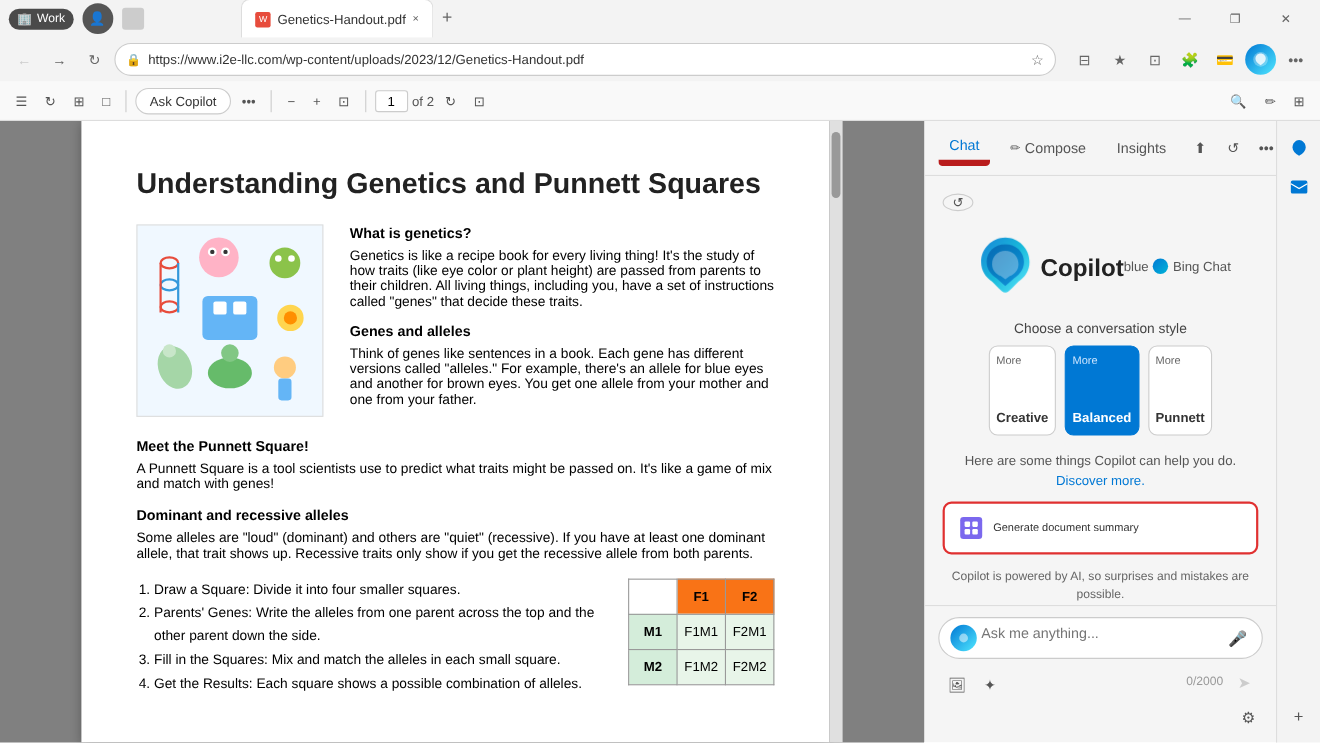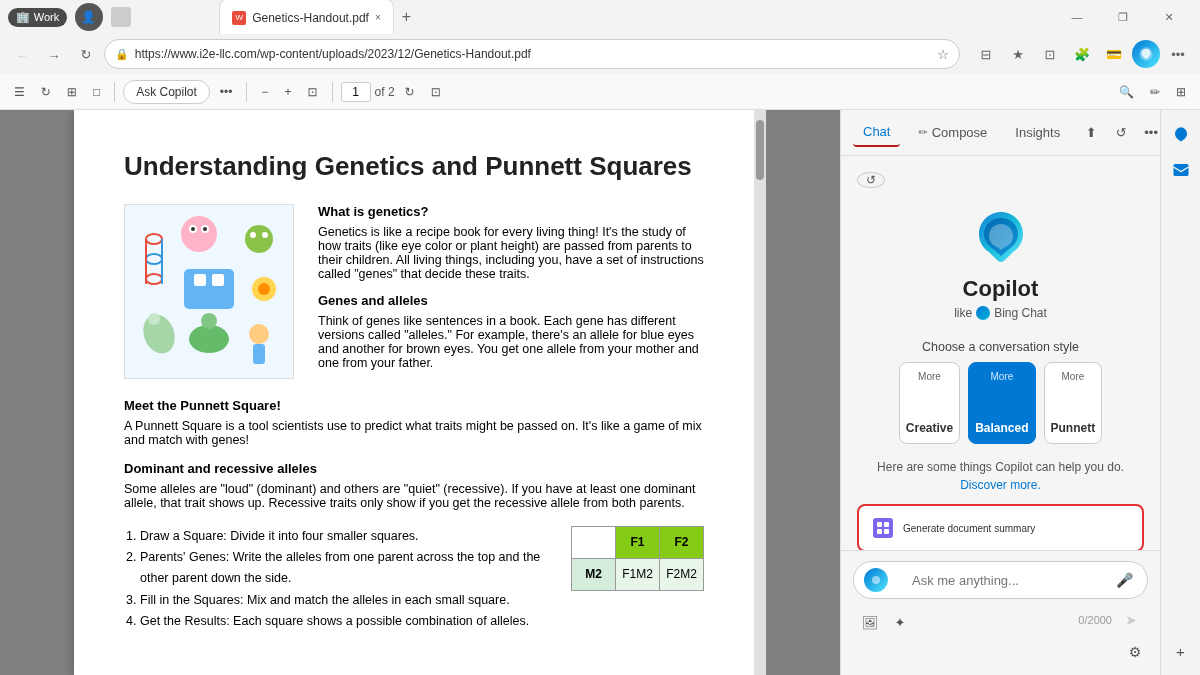--- a/index.html
+++ b/index.html
@@ -48,72 +48,72 @@
     .pdf-section-title { font-weight: 700; font-size: 13px; margin-bottom: 6px; }
     .pdf-text { margin-bottom: 12px; font-size: 12.5px; }
     .pdf-section { margin-bottom: 14px; }
 
     
     .punnett-area { display: flex; gap: 26px; margin-top: 16px; }
     .list-col { flex: 1; }
     .ol-list { padding-left: 16px; font-size: 12.5px; line-height: 1.7; }
     .punnett-table { border-collapse: collapse; }
     .punnett-table td { border: 1px solid #999; width: 44px; height: 32px; text-align: center; font-size: 12px; }
-    .punnett-header { background: #84cc16; font-weight: 600; }
+    .punnett-header { background: #f97316; font-weight: 600; }
     .punnett-cell { background: #e8f5e9; }
     .punnett-label { background: #d4edda; font-weight: 600; }
 
     
     .pdf-scrollbar { width: 12px; background: #e0e0e0; display: flex; flex-direction: column; }
     .scroll-thumb { width: 8px; height: 60px; background: #999; margin: 2px auto; border-radius: 4px; margin-top: 10px; }
 
     
     .copilot-panel { width: 320px; background: #f5f5f5; display: flex; flex-direction: column; border-left: 1px solid #ddd; }
     .copilot-header { display: flex; align-items: center; padding: 8px 12px; background: #f5f5f5; border-bottom: 1px solid #ddd; gap: 8px; }
     .copilot-tab { padding: 6px 10px; font-size: 13px; cursor: pointer; border-radius: 4px; color: #555; display: flex; align-items: center; gap: 4px; }
-    .copilot-tab.active { color: #0078d4; border-bottom: 2px solid #b91c1c; }
+    .copilot-tab.active { color: #0078d4; border-bottom: 6px solid #b91c1c; }
     .copilot-header-icons { margin-left: auto; display: flex; align-items: center; gap: 4px; }
     .cp-icon { width: 26px; height: 26px; display: flex; align-items: center; justify-content: center; cursor: pointer; border-radius: 4px; color: #555; font-size: 13px; }
 
     
     .copilot-body { flex: 1; display: flex; flex-direction: column; align-items: center; padding: 16px; overflow: auto; }
     .copilot-history-btn { width: 28px; height: 28px; border-radius: 50%; border: 1px solid #ccc; display: flex; align-items: center; justify-content: center; cursor: pointer; color: #555; font-size: 12px; align-self: flex-start; }
 
     
-    .copilot-logo-container { display: flex; flex-direction: column; align-items: center; margin: 16px 0 8px; }
+    .copilot-logo-container { display: flex; flex-direction: row; align-items: center; margin: 16px 0 8px; }
     .copilot-logo { width: 64px; height: 64px; position: relative; }
     .copilot-name { font-size: 22px; font-weight: 600; color: #222; margin-top: 8px; }
     .bing-chat-label { font-size: 12px; color: #555; margin-top: 4px; display: flex; align-items: center; gap: 4px; }
     .bing-icon { width: 14px; height: 14px; background: linear-gradient(135deg, #0078d4, #00b4d8); border-radius: 50%; }
 
     
     .conv-style-label { font-size: 12.5px; color: #444; margin: 12px 0 8px; }
     .style-buttons { display: flex; gap: 8px; margin-bottom: 16px; }
-    .style-btn { flex: 1; padding: 8px 6px; border: 1px solid #ccc; border-radius: 8px; text-align: center; cursor: pointer; font-size: 11px; background: #fff; }
+    .style-btn { flex: 1; padding: 8px 6px; border: 1px solid #ccc; border-radius: 8px; text-align: left; cursor: pointer; font-size: 11px; background: #fff; }
     .style-btn .style-more { font-size: 10px; color: #666; }
     .style-btn .style-name { font-weight: 600; font-size: 12px; color: #333; margin-top: 39px; }
     .style-btn.balanced { background: #0078d4; border-color: #0078d4; }
     .style-btn.balanced .style-more { color: #cce5ff; }
     .style-btn.balanced .style-name { color: #fff; }
 
     
     .suggestions-label { font-size: 12px; color: #555; text-align: center; margin-bottom: 4px; }
     .discover-link { color: #0078d4; font-size: 12px; text-align: center; cursor: pointer; text-decoration: none; margin-bottom: 12px; }
 
     
     .generate-box { width: 100%; border: 2px solid #e03030; border-radius: 8px; padding: 12px 14px; background: #fff; cursor: pointer; display: flex; align-items: center; gap: 10px; margin-bottom: 12px; }
     .gen-icon { width: 20px; height: 20px; background: #7b68ee; border-radius: 3px; display: flex; align-items: center; justify-content: center; color: #fff; font-size: 11px; flex-shrink: 0; }
     .gen-text { font-size: 10px; color: #333; }
 
     
     .ai-disclaimer { font-size: 11px; color: #666; text-align: center; line-height: 1.5; margin-bottom: 8px; }
 
     
     .copilot-footer { padding: 10px 12px; border-top: 1px solid #ddd; background: #f5f5f5; }
-    .chat-input-row { display: flex; align-items: center; gap: 24px; background: #fff; border: 1px solid #ccc; border-radius: 20px; padding: 6px 10px; }
+    .chat-input-row { display: flex; align-items: flex-start; gap: 4px; background: #fff; border: 1px solid #ccc; border-radius: 20px; padding: 6px 10px; }
     .chat-input { flex: 1; border: none; outline: none; font-size: 13px; color: #999; background: transparent; }
     .mic-btn { width: 24px; height: 24px; display: flex; align-items: center; justify-content: center; cursor: pointer; color: #0078d4; font-size: 14px; }
     .chat-footer-row { display: flex; align-items: center; justify-content: space-between; margin-top: 6px; padding: 0 4px; }
     .char-count { font-size: 11px; color: #999; }
     .send-btn { width: 26px; height: 26px; display: flex; align-items: center; justify-content: center; cursor: pointer; color: #ccc; font-size: 14px; }
     .settings-btn { width: 26px; height: 26px; display: flex; align-items: center; justify-content: center; cursor: pointer; color: #555; font-size: 14px; }
     .footer-icons-row { display: flex; align-items: center; gap: 4px; margin-top: 4px; }
     .f-icon { width: 26px; height: 26px; display: flex; align-items: center; justify-content: center; cursor: pointer; color: #555; font-size: 13px; border-radius: 4px; }
 
     
@@ -281,20 +281,25 @@
         </div>
         <div>
           <table class="punnett-table">
             <tbody>
                 <tr>
               <td></td>
               <td class="punnett-header">F1</td>
               <td class="punnett-header">F2</td>
             </tr>
             <tr>
+              <td class="punnett-label">M1</td>
+              <td class="punnett-cell">F1M1</td>
+              <td class="punnett-cell">F2M1</td>
+            </tr>
+            <tr>
               <td class="punnett-label">M2</td>
               <td class="punnett-cell">F1M2</td>
               <td class="punnett-cell">F2M2</td>
             </tr>
           </tbody>
             </table>
         </div>
       </div>
     </div>
 
@@ -344,21 +349,21 @@
               </linearGradient>
             </defs>
 
             <path d="M32 8 C20 8 10 18 10 30 C10 38 14 44 20 48 L26 54 C28 56 30 58 32 58 C34 58 36 56 38 54 L44 48 C50 44 54 38 54 30 C54 18 44 8 32 8Z" fill="url(#cg1)" opacity="0.9"></path>
             <path d="M32 14 C22 14 15 21 15 30 C15 36 18 41 24 45 L32 52 L40 45 C46 41 49 36 49 30 C49 21 42 14 32 14Z" fill="url(#cg2)" opacity="0.7"></path>
             <path d="M32 20 C25 20 20 25 20 32 C20 37 23 41 28 43 L32 46 L36 43 C41 41 44 37 44 32 C44 25 39 20 32 20Z" fill="white" opacity="0.3"></path>
           </svg>
         </div>
         <div class="copilot-name">Copilot</div>
         <div class="bing-chat-label">
-          <span>like</span>
+          <span>blue</span>
           <div class="bing-icon"></div>
           <span>Bing Chat</span>
         </div>
       </div>
 
       <div class="conv-style-label">Choose a conversation style</div>
       <div class="style-buttons">
         <div class="style-btn">
           <div class="style-more">More</div>
           <div class="style-name">Creative</div>

